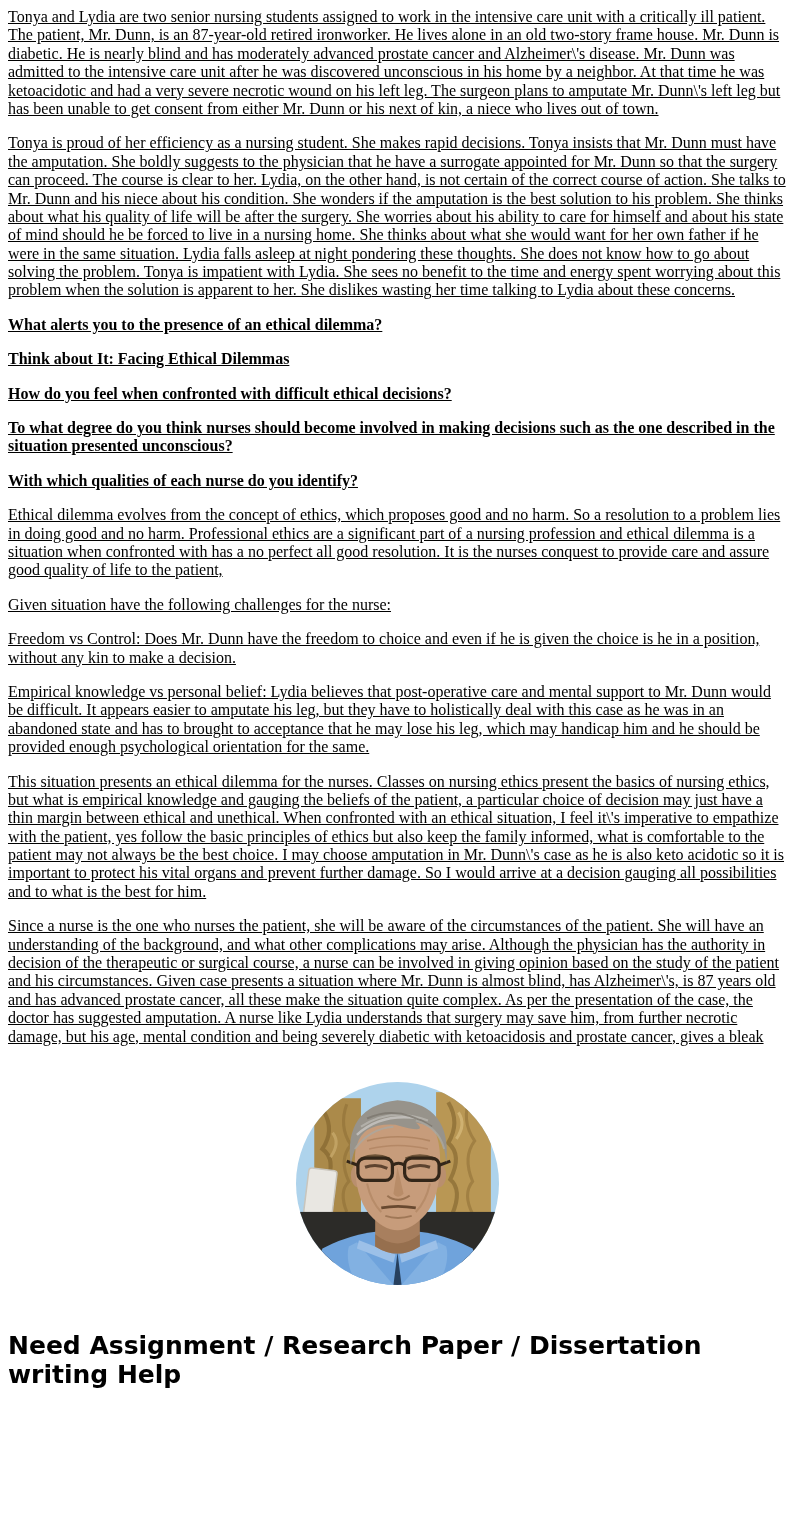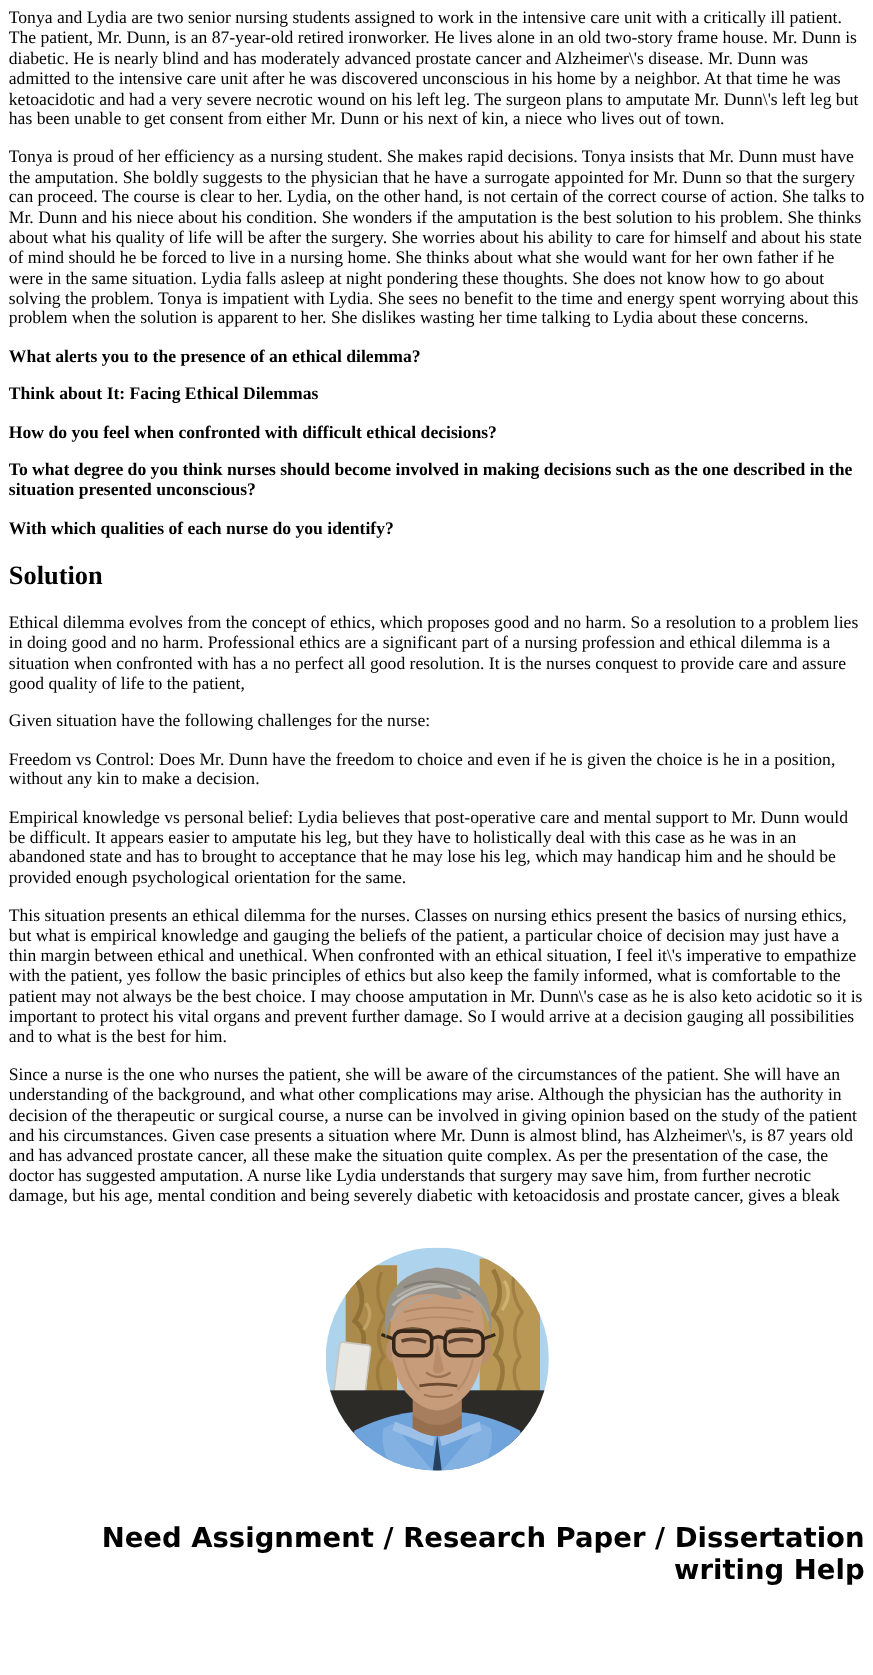--- a/index.html
+++ b/index.html
@@ -5,41 +5,41 @@
   * { box-sizing: border-box; }
   html, body { background: #ffffff; }
   body {
     margin: 8px;
     width: 778px;
     color: #000000;
     font-family: "Liberation Serif", "DejaVu Serif", serif;
     font-size: 16px;
     line-height: 1.15;
   }
-  p { margin: 16px 0; }
+  p { margin: 16px 0; text-decoration: underline; }
   p.first { margin-top: 0; }
   p.bold-q { font-weight: bold; }
   h2.solution {
     font-family: "Liberation Serif", "DejaVu Serif", serif;
     font-size: 24px;
     font-weight: bold;
     margin: 21px 0 19px 0;
   }
   .photo-wrap {
     margin: 36px 0 46px 0;
     display: flex;
     justify-content: center;
   }
   .portrait {
     width: 203px;
     height: 203px;
     display: block;
   }
   .footer-block {
-    text-align: right;
+    text-align: left;
     font-family: "DejaVu Sans", "Liberation Sans", sans-serif;
     font-weight: bold;
     font-size: 25px;
     line-height: 1.18;
     margin: 0 0 10px 0;
   }
 </style>
 </head>
 <body>
 
@@ -47,21 +47,20 @@
 
   <p class="first">Tonya and Lydia are two senior nursing students assigned to work in the intensive care unit with a critically ill patient. The patient, Mr. Dunn, is an 87-year-old retired ironworker. He lives alone in an old two-story frame house. Mr. Dunn is diabetic. He is nearly blind and has moderately advanced prostate cancer and Alzheimer\'s disease. Mr. Dunn was admitted to the intensive care unit after he was discovered unconscious in his home by a neighbor. At that time he was ketoacidotic and had a very severe necrotic wound on his left leg. The surgeon plans to amputate Mr. Dunn\'s left leg but has been unable to get consent from either Mr. Dunn or his next of kin, a niece who lives out of town.</p>
   <p>Tonya is proud of her efficiency as a nursing student. She makes rapid decisions. Tonya insists that Mr. Dunn must have the amputation. She boldly suggests to the physician that he have a surrogate appointed for Mr. Dunn so that the surgery can proceed. The course is clear to her. Lydia, on the other hand, is not certain of the correct course of action. She talks to Mr. Dunn and his niece about his condition. She wonders if the amputation is the best solution to his problem. She thinks about what his quality of life will be after the surgery. She worries about his ability to care for himself and about his state of mind should he be forced to live in a nursing home. She thinks about what she would want for her own father if he were in the same situation. Lydia falls asleep at night pondering these thoughts. She does not know how to go about solving the problem. Tonya is impatient with Lydia. She sees no benefit to the time and energy spent worrying about this problem when the solution is apparent to her. She dislikes wasting her time talking to Lydia about these concerns.</p>
 
   <p class="bold-q">What alerts you to the presence of an ethical dilemma?</p>
   <p class="bold-q">Think about It: Facing Ethical Dilemmas</p>
   <p class="bold-q">How do you feel when confronted with difficult ethical decisions?</p>
   <p class="bold-q">To what degree do you think nurses should become involved in making decisions such as the one described in the situation presented unconscious?</p>
   <p class="bold-q">With which qualities of each nurse do you identify?</p>
 
-  <h2 class="solution">Solution</h2>
 
   <p>Ethical dilemma evolves from the concept of ethics, which proposes good and no harm. So a resolution to a problem lies in doing good and no harm. Professional ethics are a significant part of a nursing profession and ethical dilemma is a situation when confronted with has a no perfect all good resolution. It is the nurses conquest to provide care and assure good quality of life to the patient,</p>
   <p>Given situation have the following challenges for the nurse:</p>
   <p>Freedom vs Control: Does Mr. Dunn have the freedom to choice and even if he is given the choice is he in a position, without any kin to make a decision.</p>
   <p>Empirical knowledge vs personal belief: Lydia believes that post-operative care and mental support to Mr. Dunn would be difficult. It appears easier to amputate his leg, but they have to holistically deal with this case as he was in an abandoned state and has to brought to acceptance that he may lose his leg, which may handicap him and he should be provided enough psychological orientation for the same.</p>
   <p>This situation presents an ethical dilemma for the nurses. Classes on nursing ethics present the basics of nursing ethics, but what is empirical knowledge and gauging the beliefs of the patient, a particular choice of decision may just have a thin margin between ethical and unethical. When confronted with an ethical situation, I feel it\'s imperative to empathize with the patient, yes follow the basic principles of ethics but also keep the family informed, what is comfortable to the patient may not always be the best choice. I may choose amputation in Mr. Dunn\'s case as he is also keto acidotic so it is important to protect his vital organs and prevent further damage. So I would arrive at a decision gauging all possibilities and to what is the best for him.</p>
   <p>Since a nurse is the one who nurses the patient, she will be aware of the circumstances of the patient. She will have an understanding of the background, and what other complications may arise. Although the physician has the authority in decision of the therapeutic or surgical course, a nurse can be involved in giving opinion based on the study of the patient and his circumstances. Given case presents a situation where Mr. Dunn is almost blind, has Alzheimer\'s, is 87 years old and has advanced prostate cancer, all these make the situation quite complex. As per the presentation of the case, the doctor has suggested amputation. A nurse like Lydia understands that surgery may save him, from further necrotic damage, but his age, mental condition and being severely diabetic with ketoacidosis and prostate cancer, gives a bleak</p>
 
   <div class="photo-wrap">
     <svg class="portrait" viewBox="0 0 200 200" role="img">

